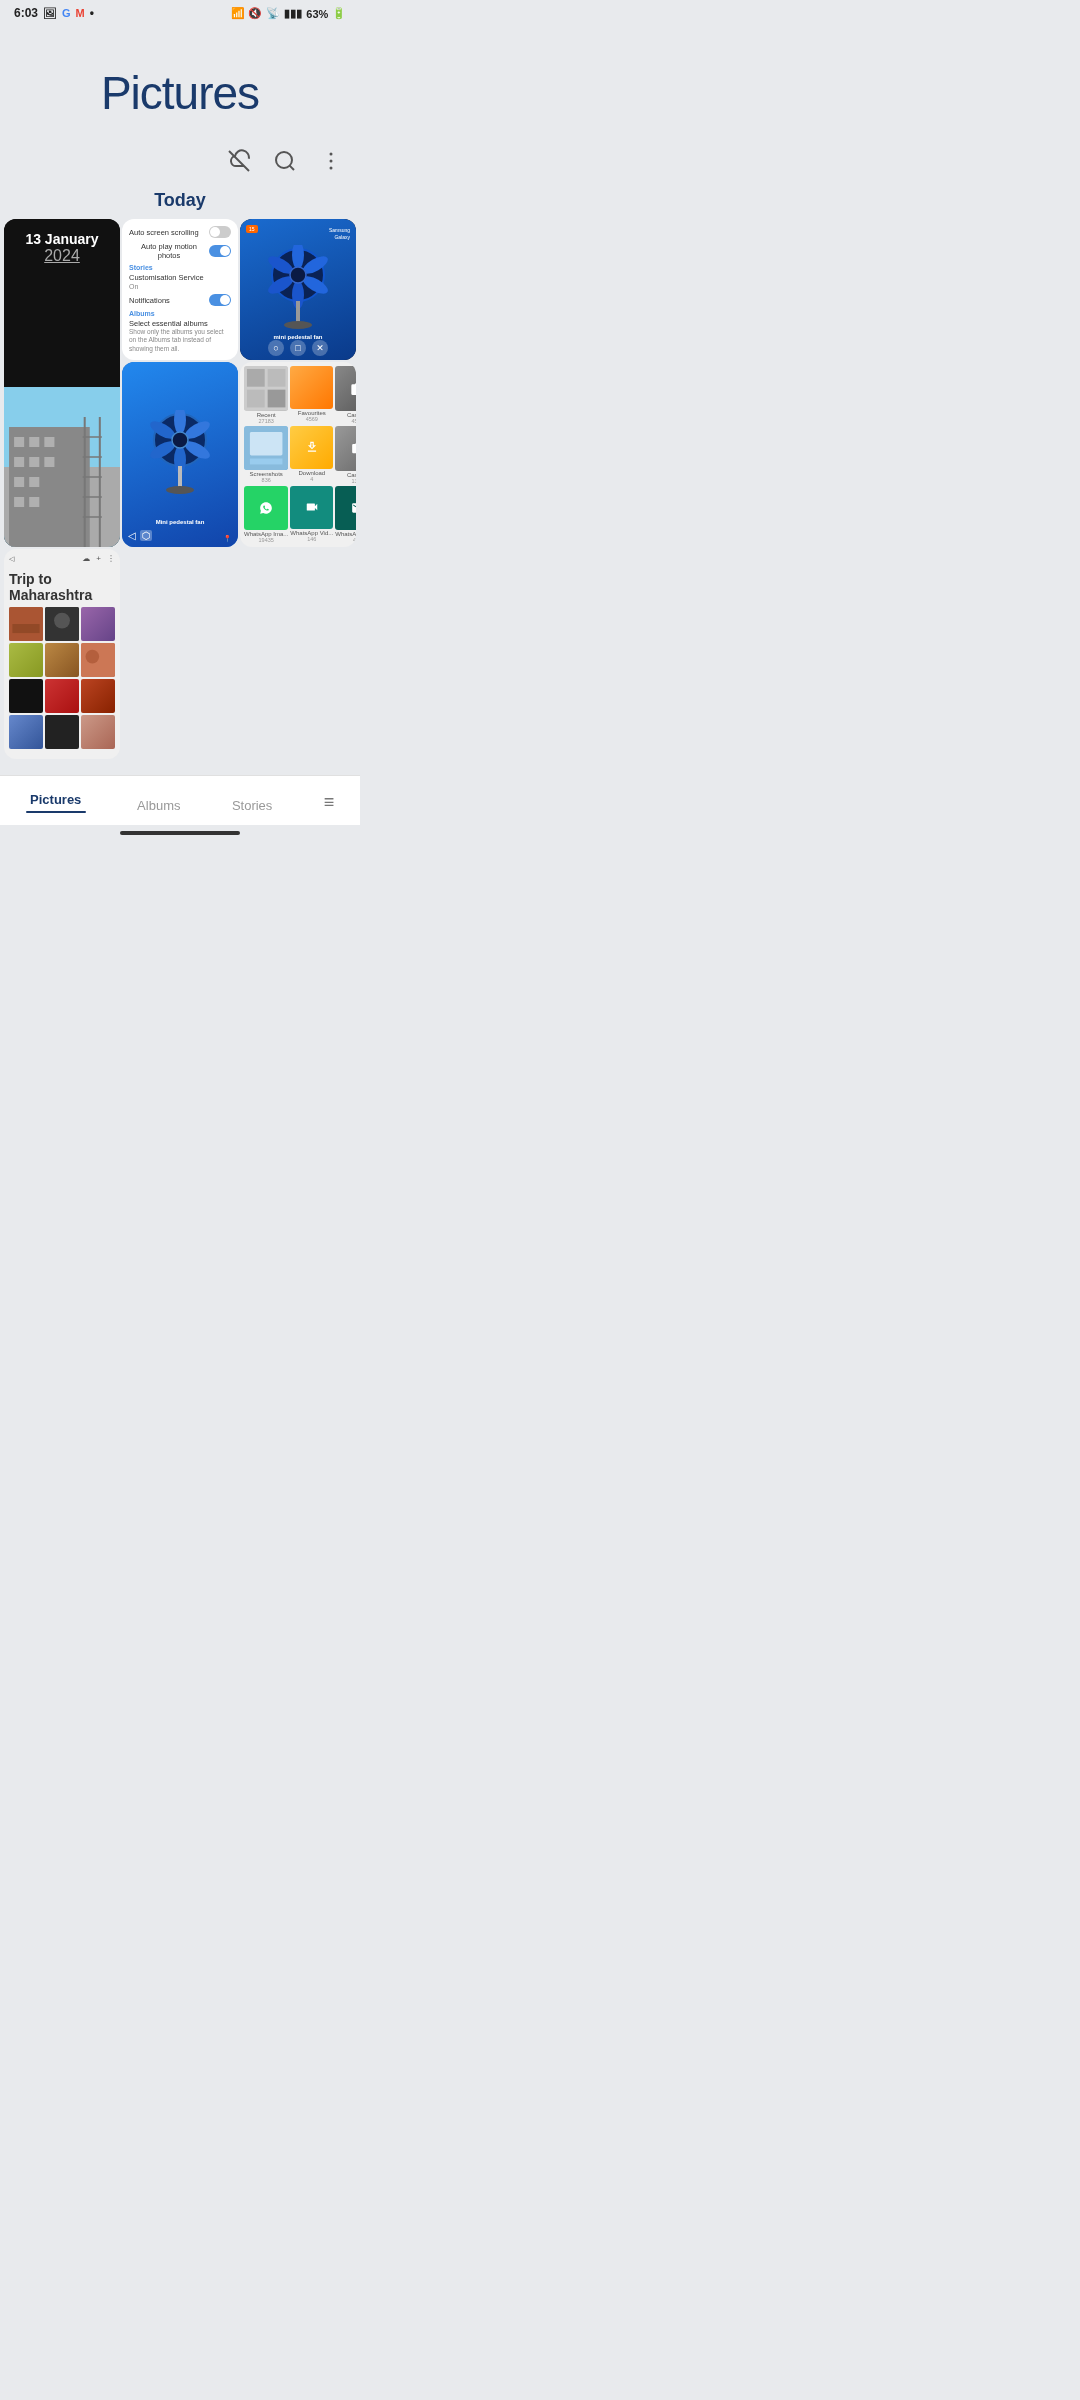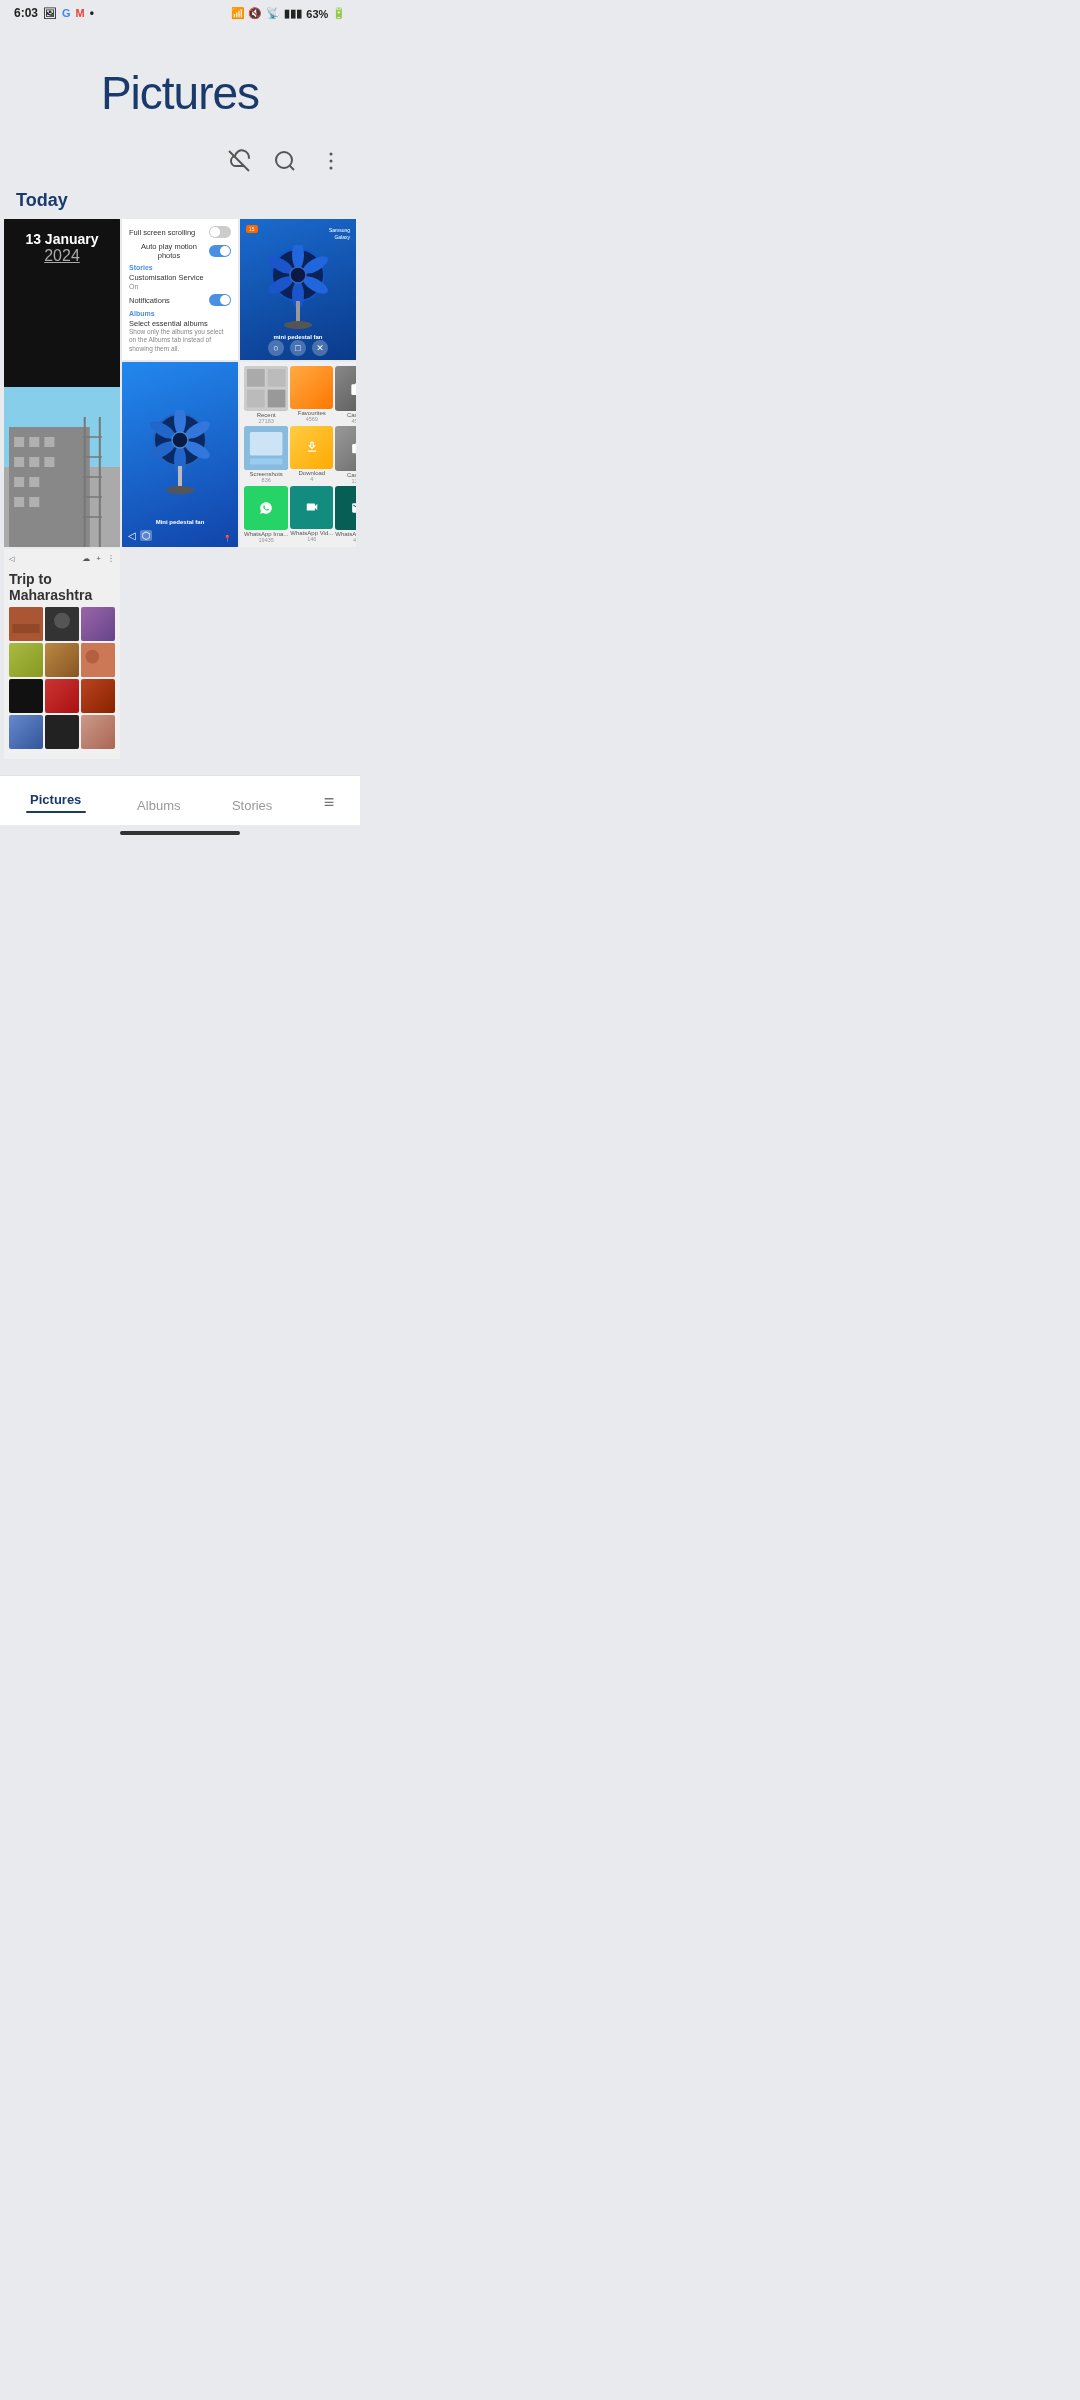--- a/index.html
+++ b/index.html
@@ -59,36 +59,37 @@
       font-size: 20px;
     }
 
     
     .section-label {
       padding: 6px 16px 8px;
       font-size: 18px;
       font-weight: 700;
       color: #1a3a6b;
       background: #e8eaed;
+      text-align: center;
     }
 
     
     .photo-grid {
       display: grid;
       grid-template-columns: 1fr 1fr 1fr;
       gap: 2px;
       padding: 0 4px;
       background: #e8eaed;
     }
 
     .grid-cell {
       position: relative;
       overflow: hidden;
       cursor: pointer;
-      border-radius: 1px;
+      border-radius: 12px;
     }
 
     .grid-cell.tall { grid-row: span 2; }
     .albums-grid {
       display: grid;
       grid-template-columns: 1fr 1fr 1fr;
       gap: 2px;
     }
     .album-item {
       display: flex;
@@ -252,21 +253,21 @@
           <line x1="78" y1="90" x2="97" y2="90" stroke="#777" stroke-width="1.5"></line>
           <line x1="78" y1="110" x2="97" y2="110" stroke="#777" stroke-width="1.5"></line>
           <line x1="78" y1="130" x2="97" y2="130" stroke="#777" stroke-width="1.5"></line>
         </svg>
       </div>
     </div>
   </div>
 
   <div class="grid-cell" style="background:#fff; padding:7px; min-height:115px;">
     <div style="display:flex; justify-content:space-between; align-items:center; margin-bottom:4px;">
-      <span style="font-size:7.5px; color:#333;">Full screen scrolling</span>
+      <span style="font-size:7.5px; color:#333;">Auto screen scrolling</span>
       <div style="width:22px;height:12px;border-radius:6px;background:#ccc;position:relative;flex-shrink:0;">
         <div style="position:absolute;width:10px;height:10px;border-radius:50%;background:#fff;top:1px;left:1px;"></div>
       </div>
     </div>
     <div style="display:flex; justify-content:space-between; align-items:center; margin-bottom:4px;">
       <span style="font-size:7.5px; color:#333;text-align:center;">Auto play motion photos</span>
       <div style="width:22px;height:12px;border-radius:6px;background:#4a90e2;position:relative;flex-shrink:0;">
         <div style="position:absolute;width:10px;height:10px;border-radius:50%;background:#fff;top:1px;right:1px;"></div>
       </div>
     </div>

